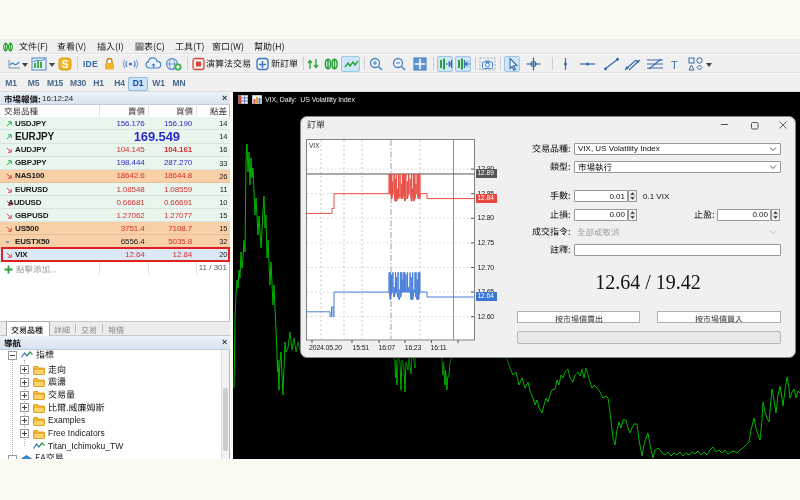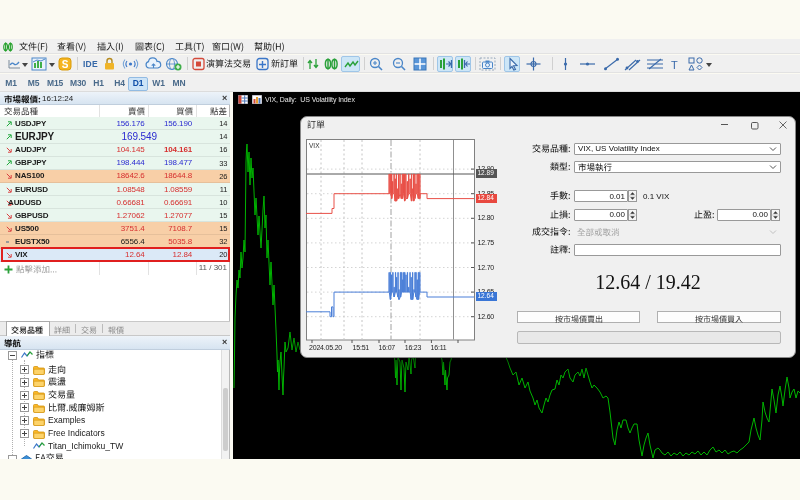--- a/index.html
+++ b/index.html
@@ -251,37 +251,37 @@
 <div class="ls" style="position:absolute;left:15.0px;top:117.9px;height:12px;line-height:12px;font-size:8px;font-weight:700;color:#1a1a1a;letter-spacing:-0.15px;white-space:nowrap">USDJPY</div>
 <div class="ls" style="position:absolute;right:655.4px;top:117.9px;height:12px;line-height:12px;font-size:8px;font-weight:400;color:#2a2ad0;letter-spacing:-0.1px;white-space:nowrap">156.176</div>
 <div class="ls" style="position:absolute;right:607.9px;top:117.9px;height:12px;line-height:12px;font-size:8px;font-weight:400;color:#2a2ad0;letter-spacing:-0.1px;white-space:nowrap">156.190</div>
 <div class="ls" style="position:absolute;right:572.7px;top:118.1px;height:11.5px;line-height:11.5px;font-size:7.5px;font-weight:400;color:#1a1a1a;letter-spacing:-0.1px;white-space:nowrap">14</div>
 <div class="abs" style="left:0;top:130.4px;width:230px;height:13.12px;background:#e9f6ee;border-bottom:1px solid rgba(0,0,0,0.07)"></div>
 <svg class="abs" style="left:5.5px;top:134.0px" width="6" height="6">
     <path d="M0.8 5.2 L4.8 1.2 M2 0.8 L5.2 0.8 L5.2 4" stroke="#1fa83c" stroke-width="1" fill="none"></path>
   </svg>
 <div class="ls" style="position:absolute;left:15.0px;top:131.0px;height:12px;line-height:12px;font-size:10px;font-weight:700;color:#1a1a1a;letter-spacing:-0.15px;white-space:nowrap">EURJPY</div>
 <div class="ls" style="position:absolute;right:655.4px;top:142px;height:12px;line-height:12px;font-size:8px;font-weight:700;color:#2a2ad0;letter-spacing:-0.1px;white-space:nowrap">169.535</div>
-<div class="ls" style="position:absolute;right:643px;top:131.0px;height:12px;line-height:12px;font-size:10px;font-weight:400;color:#2a2ad0;letter-spacing:-0.1px;white-space:nowrap">169.549</div>
+<div class="ls" style="position:absolute;right:620px;top:131.0px;height:12px;line-height:12px;font-size:13px;font-weight:700;color:#2a2ad0;letter-spacing:-0.1px;white-space:nowrap">169.549</div>
 <div class="ls" style="position:absolute;right:572.7px;top:131.2px;height:11.5px;line-height:11.5px;font-size:7.5px;font-weight:400;color:#1a1a1a;letter-spacing:-0.1px;white-space:nowrap">14</div>
 <div class="abs" style="left:0;top:143.5px;width:230px;height:13.12px;background:#e9f6ee;border-bottom:1px solid rgba(0,0,0,0.07)"></div>
 <svg class="abs" style="left:5.5px;top:147.1px" width="6" height="6">
     <path d="M0.8 0.8 L4.8 4.8 M5.2 2 L5.2 5.2 L2 5.2" stroke="#d94040" stroke-width="1" fill="none"></path>
   </svg>
 <div class="ls" style="position:absolute;left:15.0px;top:144.1px;height:12px;line-height:12px;font-size:8px;font-weight:700;color:#1a1a1a;letter-spacing:-0.15px;white-space:nowrap">AUDJPY</div>
 <div class="ls" style="position:absolute;right:655.4px;top:144.1px;height:12px;line-height:12px;font-size:8px;font-weight:400;color:#d62f2f;letter-spacing:-0.1px;white-space:nowrap">104.145</div>
 <div class="ls" style="position:absolute;right:607.9px;top:144.1px;height:12px;line-height:12px;font-size:8px;font-weight:700;color:#d62f2f;letter-spacing:-0.1px;white-space:nowrap">104.161</div>
 <div class="ls" style="position:absolute;right:572.7px;top:144.3px;height:11.5px;line-height:11.5px;font-size:7.5px;font-weight:400;color:#1a1a1a;letter-spacing:-0.1px;white-space:nowrap">16</div>
 <div class="abs" style="left:0;top:156.7px;width:230px;height:13.12px;background:#e9f6ee;border-bottom:1px solid rgba(0,0,0,0.07)"></div>
 <svg class="abs" style="left:5.5px;top:160.2px" width="6" height="6">
     <path d="M0.8 5.2 L4.8 1.2 M2 0.8 L5.2 0.8 L5.2 4" stroke="#1fa83c" stroke-width="1" fill="none"></path>
   </svg>
 <div class="ls" style="position:absolute;left:15.0px;top:157.2px;height:12px;line-height:12px;font-size:8px;font-weight:700;color:#1a1a1a;letter-spacing:-0.15px;white-space:nowrap">GBPJPY</div>
 <div class="ls" style="position:absolute;right:655.4px;top:157.2px;height:12px;line-height:12px;font-size:8px;font-weight:400;color:#2a2ad0;letter-spacing:-0.1px;white-space:nowrap">198.444</div>
-<div class="ls" style="position:absolute;right:607.9px;top:157.2px;height:12px;line-height:12px;font-size:8px;font-weight:400;color:#2a2ad0;letter-spacing:-0.1px;white-space:nowrap">198.477</div>
+<div class="ls" style="position:absolute;right:607.9px;top:157.2px;height:12px;line-height:12px;font-size:8px;font-weight:400;color:#2a2ad0;letter-spacing:-0.1px;white-space:nowrap">287.270</div>
 <div class="ls" style="position:absolute;right:572.7px;top:157.5px;height:11.5px;line-height:11.5px;font-size:7.5px;font-weight:400;color:#1a1a1a;letter-spacing:-0.1px;white-space:nowrap">33</div>
 <div class="abs" style="left:0;top:169.8px;width:230px;height:13.12px;background:#f8cfa7;border-bottom:1px solid rgba(0,0,0,0.07)"></div>
 <svg class="abs" style="left:5.5px;top:173.3px" width="6" height="6">
     <path d="M0.8 0.8 L4.8 4.8 M5.2 2 L5.2 5.2 L2 5.2" stroke="#d94040" stroke-width="1" fill="none"></path>
   </svg>
 <div class="ls" style="position:absolute;left:15.0px;top:170.3px;height:12px;line-height:12px;font-size:8px;font-weight:700;color:#1a1a1a;letter-spacing:-0.15px;white-space:nowrap">NAS100</div>
 <div class="ls" style="position:absolute;right:655.4px;top:170.3px;height:12px;line-height:12px;font-size:8px;font-weight:400;color:#d62f2f;letter-spacing:-0.1px;white-space:nowrap">18642.6</div>
 <div class="ls" style="position:absolute;right:607.9px;top:170.3px;height:12px;line-height:12px;font-size:8px;font-weight:400;color:#d62f2f;letter-spacing:-0.1px;white-space:nowrap">18644.8</div>
 <div class="ls" style="position:absolute;right:572.7px;top:170.6px;height:11.5px;line-height:11.5px;font-size:7.5px;font-weight:400;color:#1a1a1a;letter-spacing:-0.1px;white-space:nowrap">26</div>
 <div class="abs" style="left:0;top:182.9px;width:230px;height:13.12px;background:#e9f6ee;border-bottom:1px solid rgba(0,0,0,0.07)"></div>

